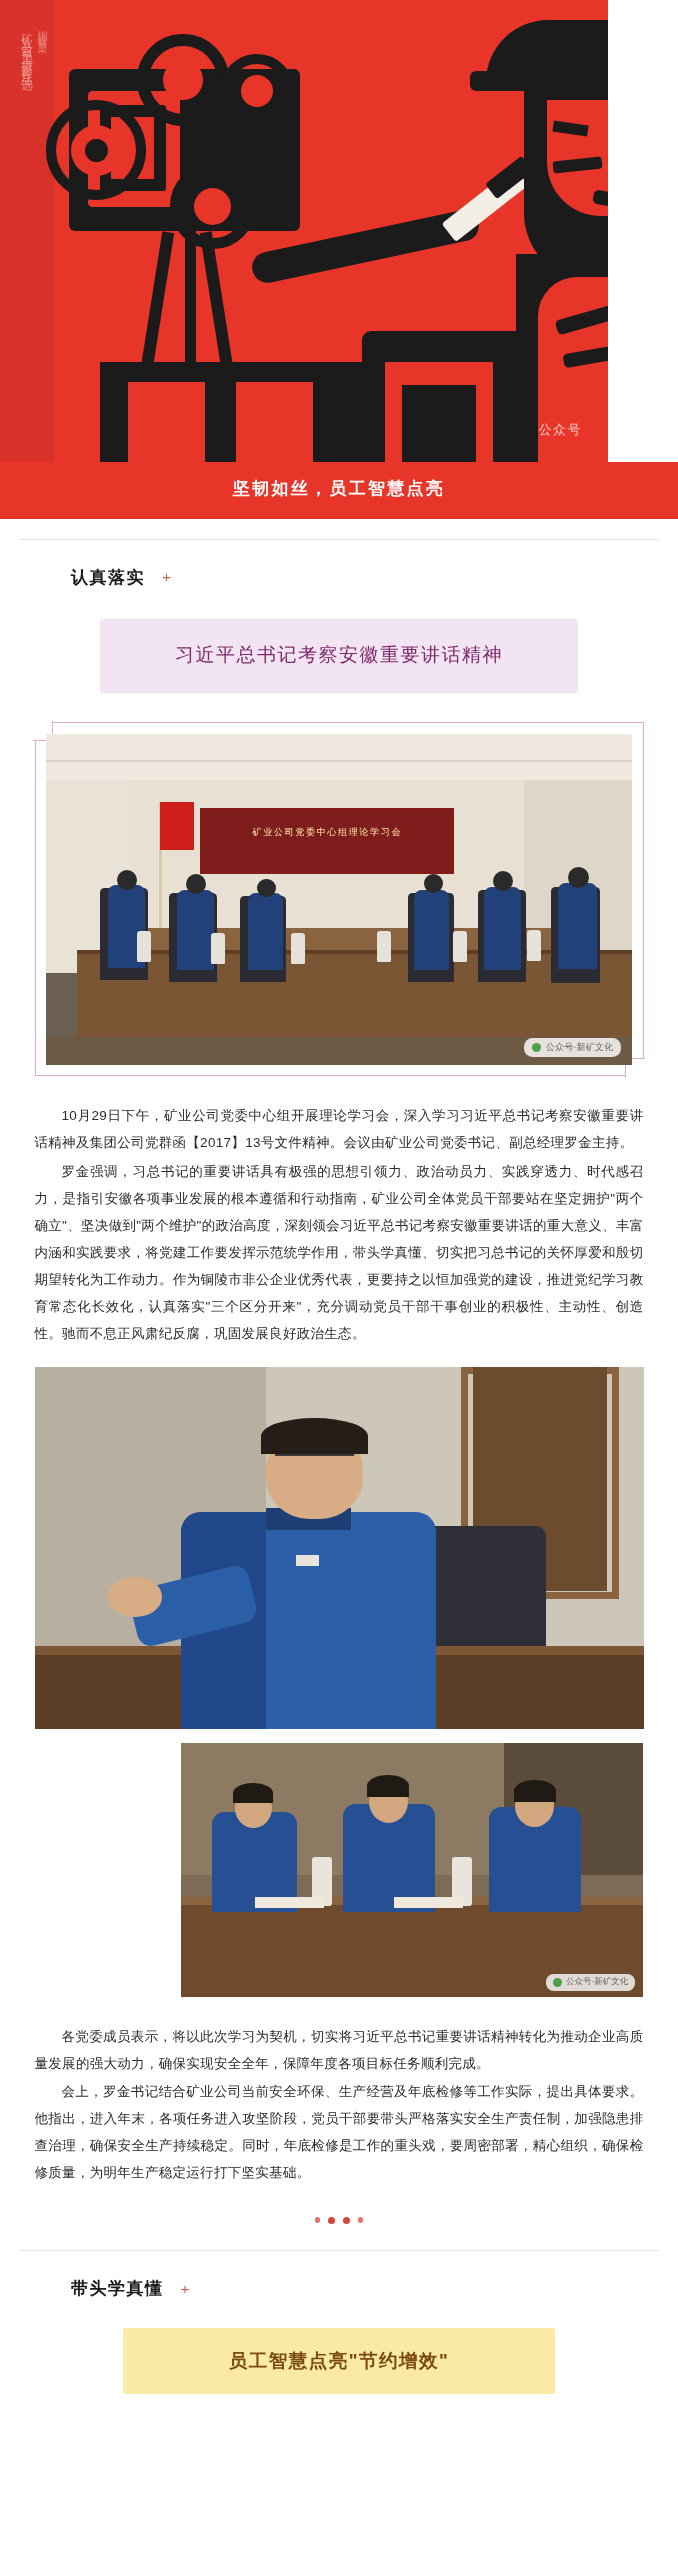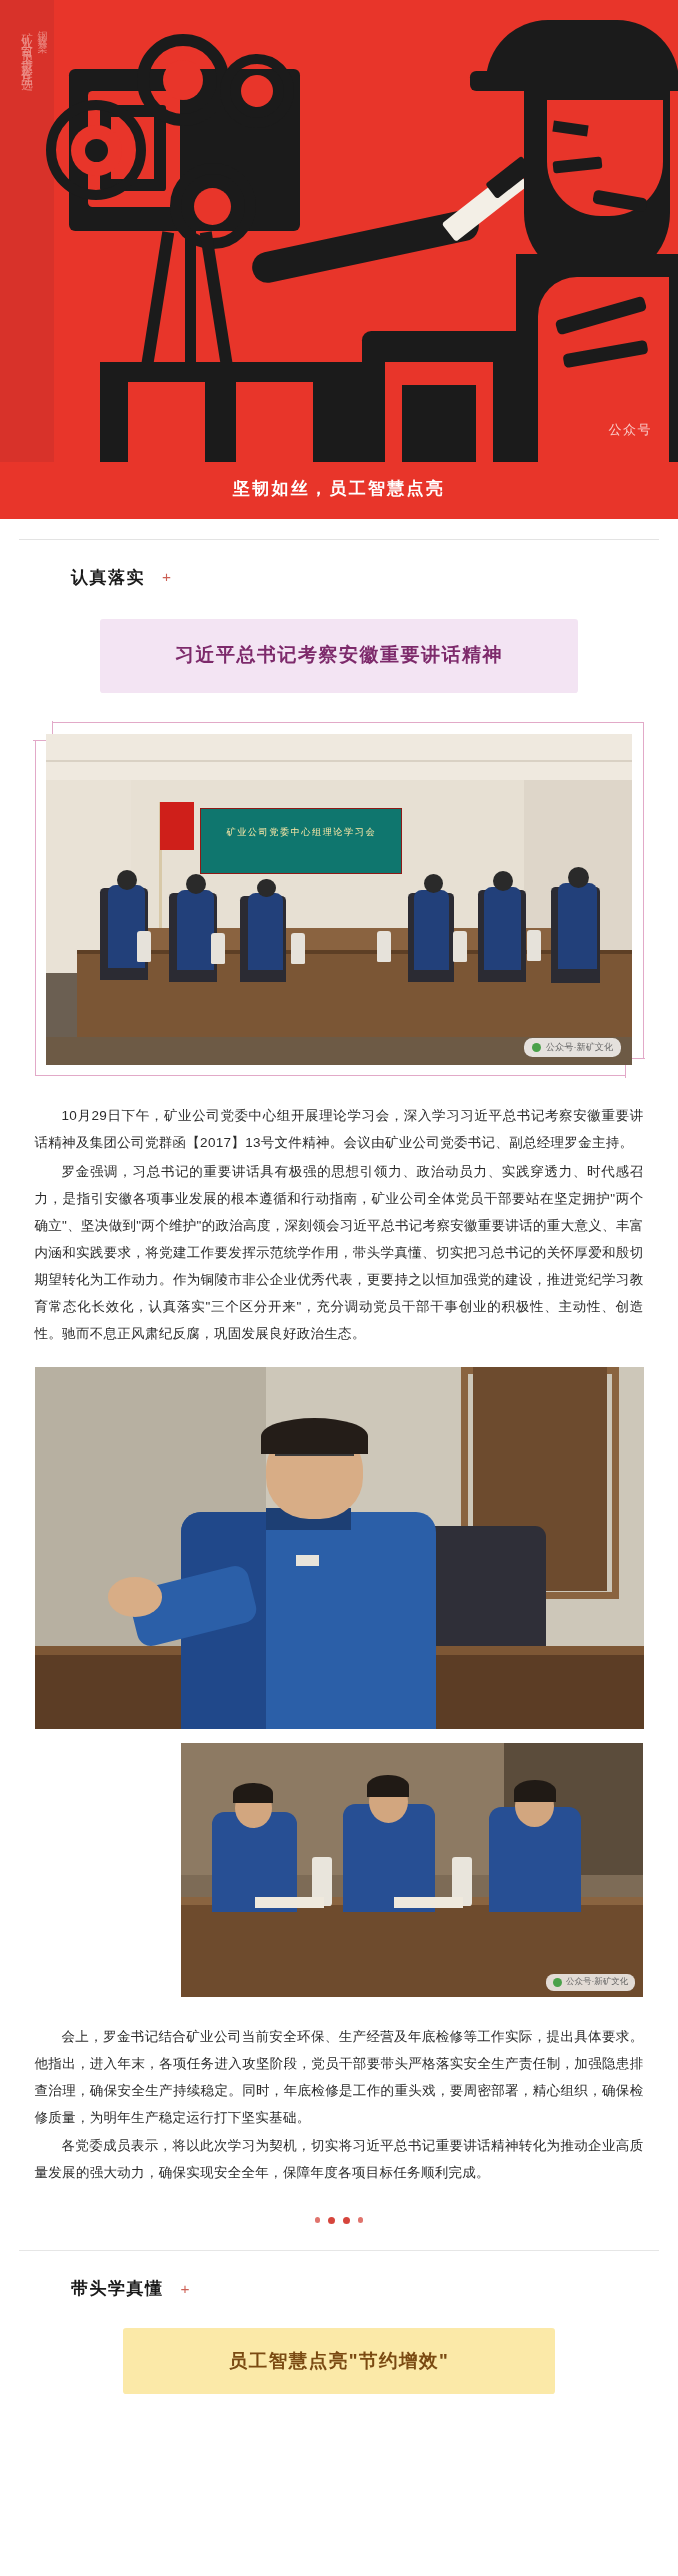--- a/index.html
+++ b/index.html
@@ -8,21 +8,21 @@
     background: #ffffff;
     font-family: "Liberation Sans", sans-serif;
   }
   body { width: 678px; min-height: 2576px; position: relative; }
 
   .page { width: 678px; position: relative; background: #fff; }
 
   
   .hero-wrap {
     position: relative;
-    width: 678px;
+    width: 608px;
     height: 462px;
     background: #1d4ed8;
     overflow: hidden;
   }
   .hero-art {
     position: absolute;
     inset: 0;
     background: #e03127;
   }
   .hero-inner {
@@ -137,21 +137,21 @@
     color: #7d2a6b;
   }
   .title-plate .l1 {
     font-size: 19px;
     font-weight: bold;
     letter-spacing: 1.5px;
     line-height: 31px;
   }
   .title-plate .l2 {
     font-size: 19px;
-    font-weight: bold;
+    font-weight: normal;
     letter-spacing: 1.5px;
     line-height: 32px;
   }
 
   
   .photo-frame {
     position: relative;
     margin: 29px auto 0;
     width: 609px;
     padding: 10.8px;
@@ -173,21 +173,21 @@
     background: #3b332c;
   }
 
   
   .mr { position: relative; width: 100%; height: 331px; background: #6b5f52; }
   .mr .ceiling { position:absolute; left:0; top:0; width:100%; height:54px; background:#efe9df; }
   .mr .ceiling-line { position:absolute; top:26px; left:0; width:100%; height:2.3px; background:#d9d1c4; }
   .mr .wallL { position:absolute; left:0; top:46px; width:92px; height:193px; background:#e9e2d6; }
   .mr .wallR { position:absolute; right:0; top:46px; width:116px; height:193px; background:#ded6c9; }
   .mr .backwall { position:absolute; left:85px; top:46px; right:108px; height:162px; background:#e7e0d3; }
-  .mr .banner { position:absolute; left:154px; top:74px; width:202px; height:66px; background:#0f766e; border:1.5px solid #8e1a16; }
+  .mr .banner { position:absolute; left:154px; top:74px; width:254px; height:66px; background:#7f1d1d; border:1.5px solid #8e1a16; }
   .mr .banner-t { position:absolute; left:50%; top:17px; transform:translateX(-50%); color:#ffe9a8; font-size:9.2px; letter-spacing:1.5px; white-space:nowrap; }
   .mr .flag { position:absolute; left:114px; top:68px; width:34px; height:48px; background:#cf1f1a; }
   .mr .flagpole { position:absolute; left:113px; top:68px; width:2.3px; height:131px; background:#d8c9a8; }
   .mr .table { position:absolute; left:31px; top:216px; width:555px; height:92px; background:#7b5635; border-top:4.6px solid #5d3f25; }
   .mr .table2 { position:absolute; left:77px; top:194px; width:462px; height:31px; background:#8a6340; }
   .mr .chairR { position:absolute; background:#2b2b33; border-radius:4.6px 4.6px 0 0; }
   .mr .person { position:absolute; background:#22407a; border-radius:7.7px 7.7px 0 0; }
   .mr .head { position:absolute; background:#2a2a2a; border-radius:50%; }
   .mr .flask { position:absolute; background:#e6e2da; border-radius:3.1px 3.1px 1.5px 1.5px; }
   .mr .floor { position:absolute; left:0; bottom:0; width:100%; height:28px; background:#6d5a45; }
@@ -487,22 +487,22 @@
       <div class="paper" style="left:213px;"></div>
 
       <div class="credit">
         <span class="credit-dot"></span>
         <span>公众号·新矿文化</span>
       </div>
     </div>
   </div>
 
   <div class="body-block">
+    <p>各党委成员表示，将以此次学习为契机，切实将习近平总书记重要讲话精神转化为推动企业高质量发展的强大动力，确保实现安全全年，保障年度各项目标任务顺利完成。</p>
     <p>会上，罗金书记结合矿业公司当前安全环保、生产经营及年底检修等工作实际，提出具体要求。他指出，进入年末，各项任务进入攻坚阶段，党员干部要带头严格落实安全生产责任制，加强隐患排查治理，确保安全生产持续稳定。同时，年底检修是工作的重头戏，要周密部署，精心组织，确保检修质量，为明年生产稳定运行打下坚实基础。</p>
-    <p>各党委成员表示，将以此次学习为契机，切实将习近平总书记重要讲话精神转化为推动企业高质量发展的强大动力，确保实现安全全年，保障年度各项目标任务顺利完成。</p>
   </div>
 
   <div class="dots">
     <i class="small"></i>
     <i></i>
     <i></i>
     <i class="small"></i>
   </div>
 
   <div class="thin-rule"></div>

